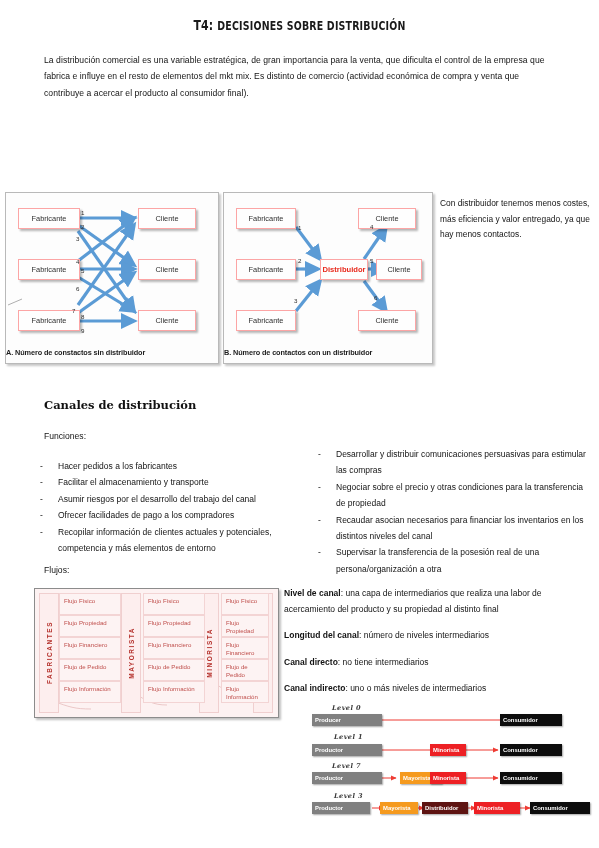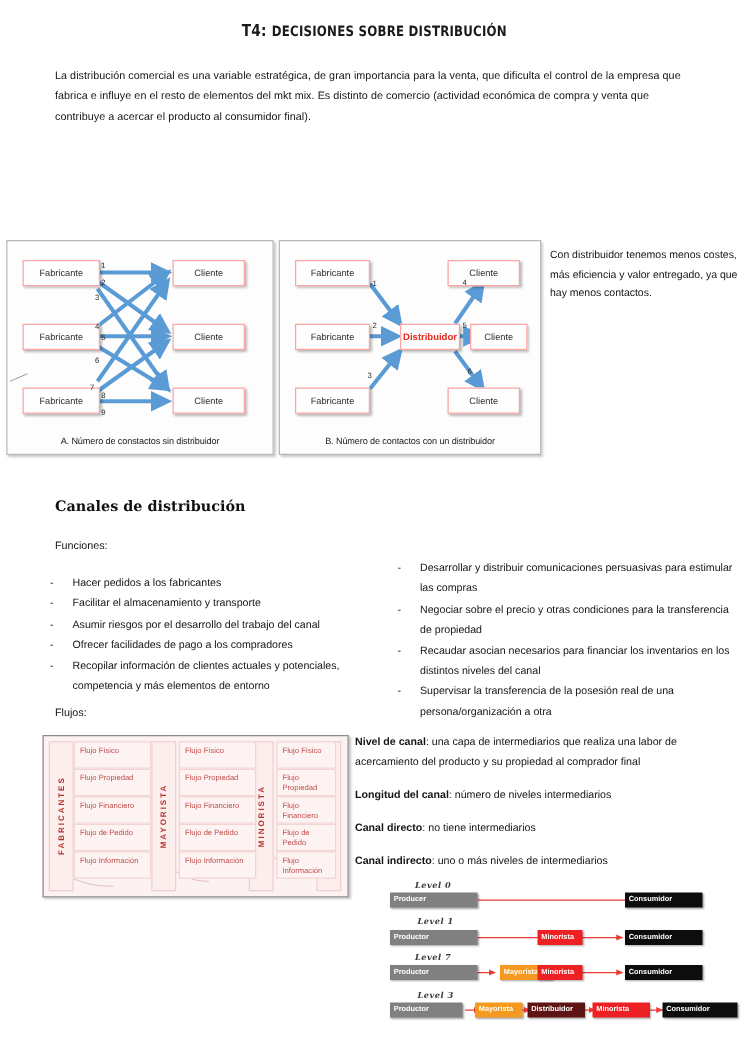--- a/index.html
+++ b/index.html
@@ -42,22 +42,22 @@
     position:absolute; box-sizing:border-box;
     background:#fefefe; border:1px solid #fca5a5;
     box-shadow:1.5px 1.5px 2px rgba(0,0,0,.28);
     font-size:7.4px; color:#2e2e2e; text-align:center;
     display:flex;align-items:center;justify-content:center;
     height:21px;
   }
   .nodebox.dist{ color:#e8291c; font-weight:700; font-size:7.6px;}
   .dnum{position:absolute;font-size:6.2px;color:#2b2b2b;}
   .dcap{
-    position:absolute;bottom:6px;left:0;width:100%;text-align:center;
-    font-size:7.3px;font-weight:400;color:#1c1c1c;letter-spacing:-.1px;
+    position:absolute;bottom:6px;left:0;width:100%;
+    font-size:7.3px;font-weight:700;color:#1c1c1c;letter-spacing:-.1px;
   }
   .diagsvg{position:absolute;left:0;top:0;}
 
   
   .sidenote{
     position:absolute;left:440px;top:196px;width:150px;
     font-size:8.4px;line-height:15.6px;color:#141414;
   }
 
   
@@ -310,21 +310,21 @@
     <div class="fcol" style="left:186px;">
       <div class="fcell" style="top:0px;width:48px;">Flujo Físico</div>
       <div class="fcell" style="top:22px;width:48px;">Flujo Propiedad</div>
       <div class="fcell" style="top:44px;width:48px;">Flujo Financiero</div>
       <div class="fcell" style="top:66px;width:48px;">Flujo de Pedido</div>
       <div class="fcell" style="top:88px;width:48px;">Flujo Información</div>
     </div>
   </div>
 
   <div class="rtext">
-    <p><b>Nivel de canal</b><span>: una capa de intermediarios que realiza una labor de acercamiento del producto y su propiedad al comprador final</span></p>
+    <p><b>Nivel de canal</b><span>: una capa de intermediarios que realiza una labor de acercamiento del producto y su propiedad al distinto final</span></p>
     <p><b>Longitud del canal</b><span>: número de niveles intermediarios</span></p>
     <p><b>Canal directo</b><span>: no tiene intermediarios</span></p>
     <p><b>Canal indirecto</b><span>: uno o más niveles de intermediarios</span></p>
   </div>
 
   <div class="levels">
     <svg class="lsvg" width="280" height="120">
       <defs>
         <marker id="rah" markerWidth="6" markerHeight="6" refX="5" refY="3" orient="auto">
           <path d="M0,0.6 L5.6,3 L0,5.4 z" fill="#ee3b33"></path>

